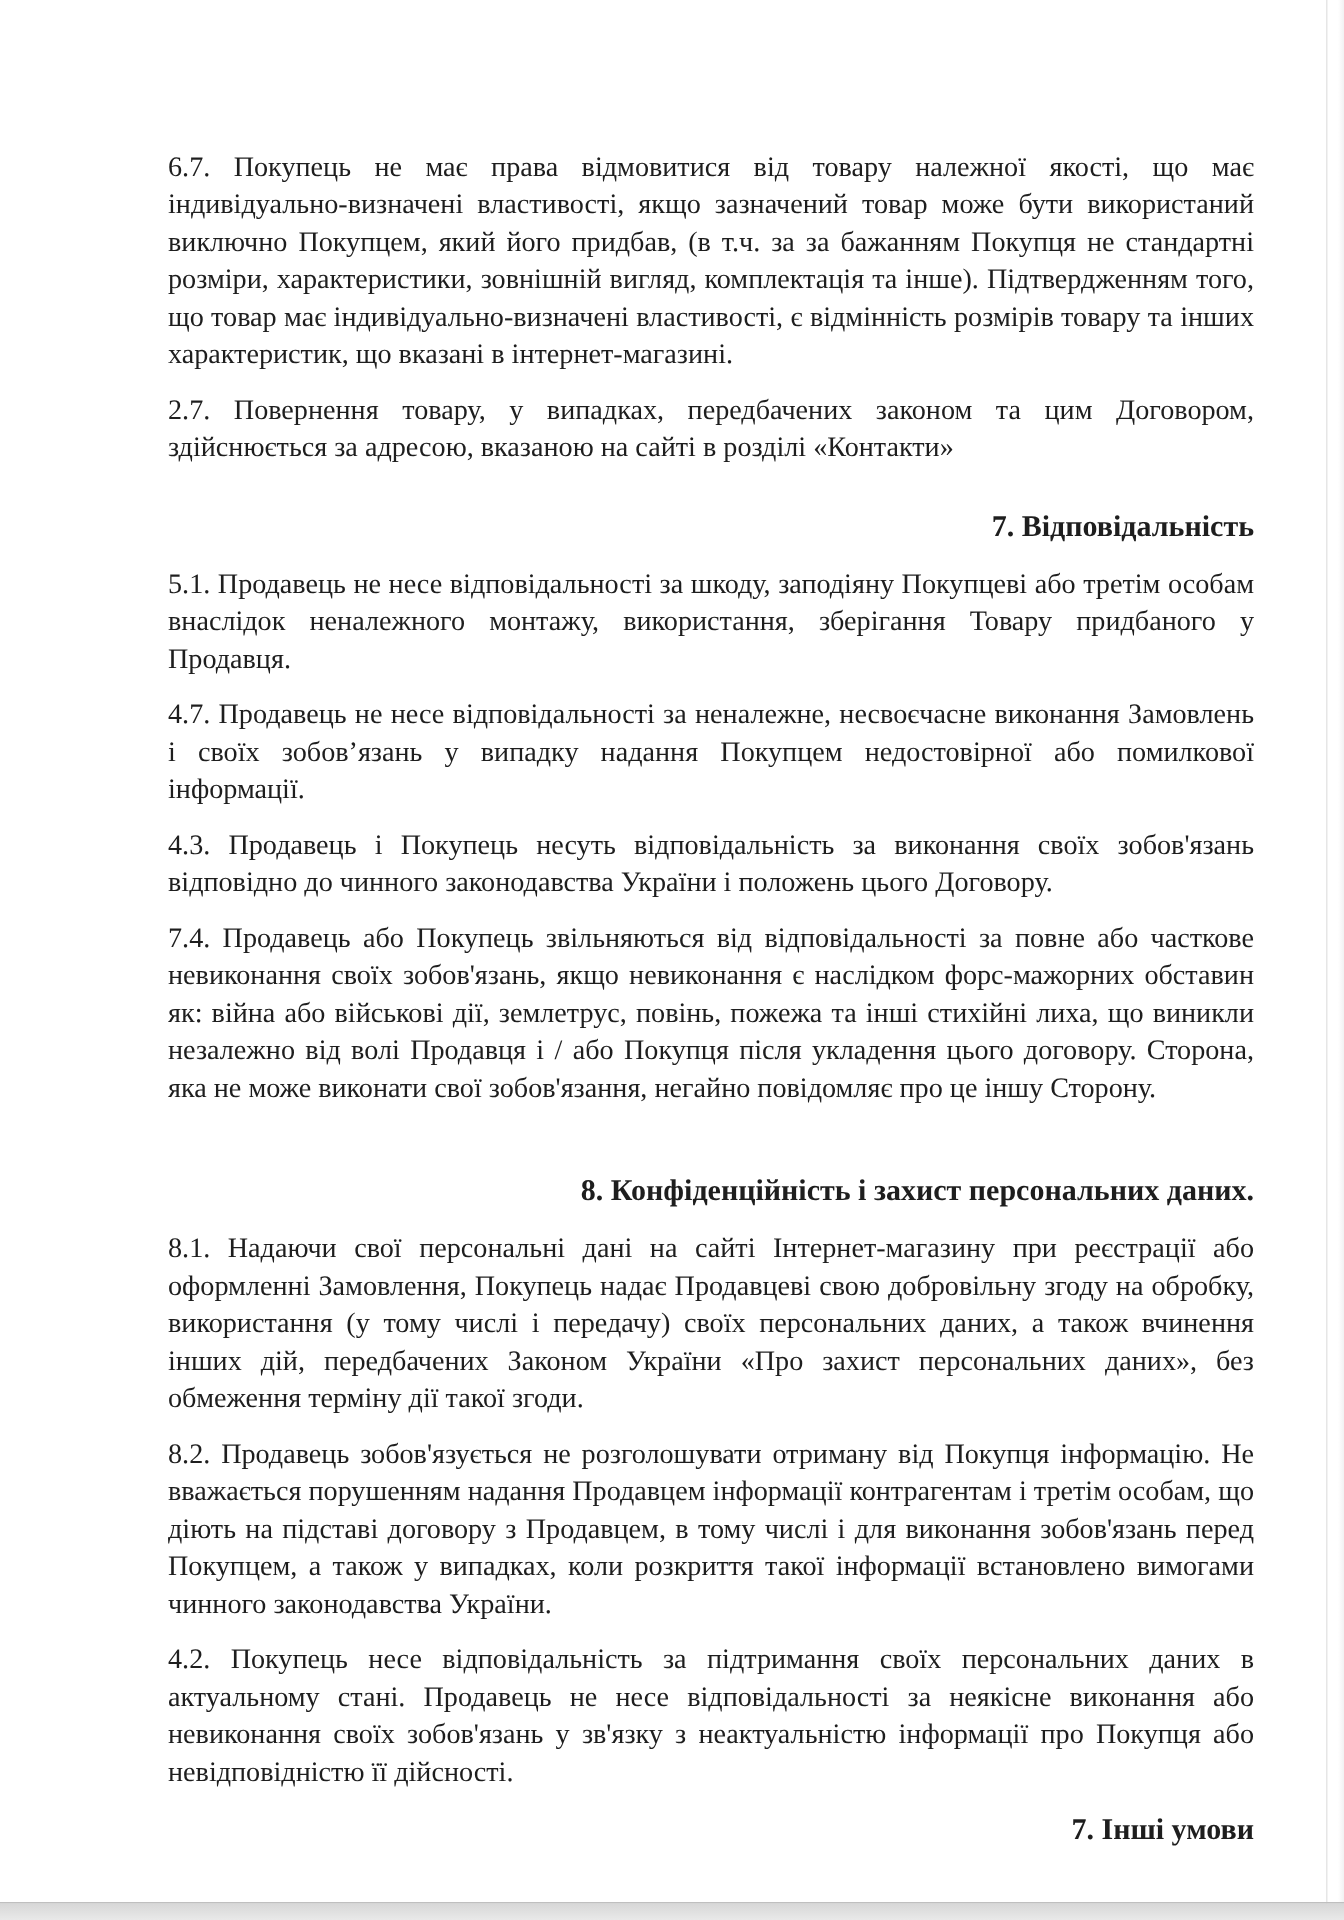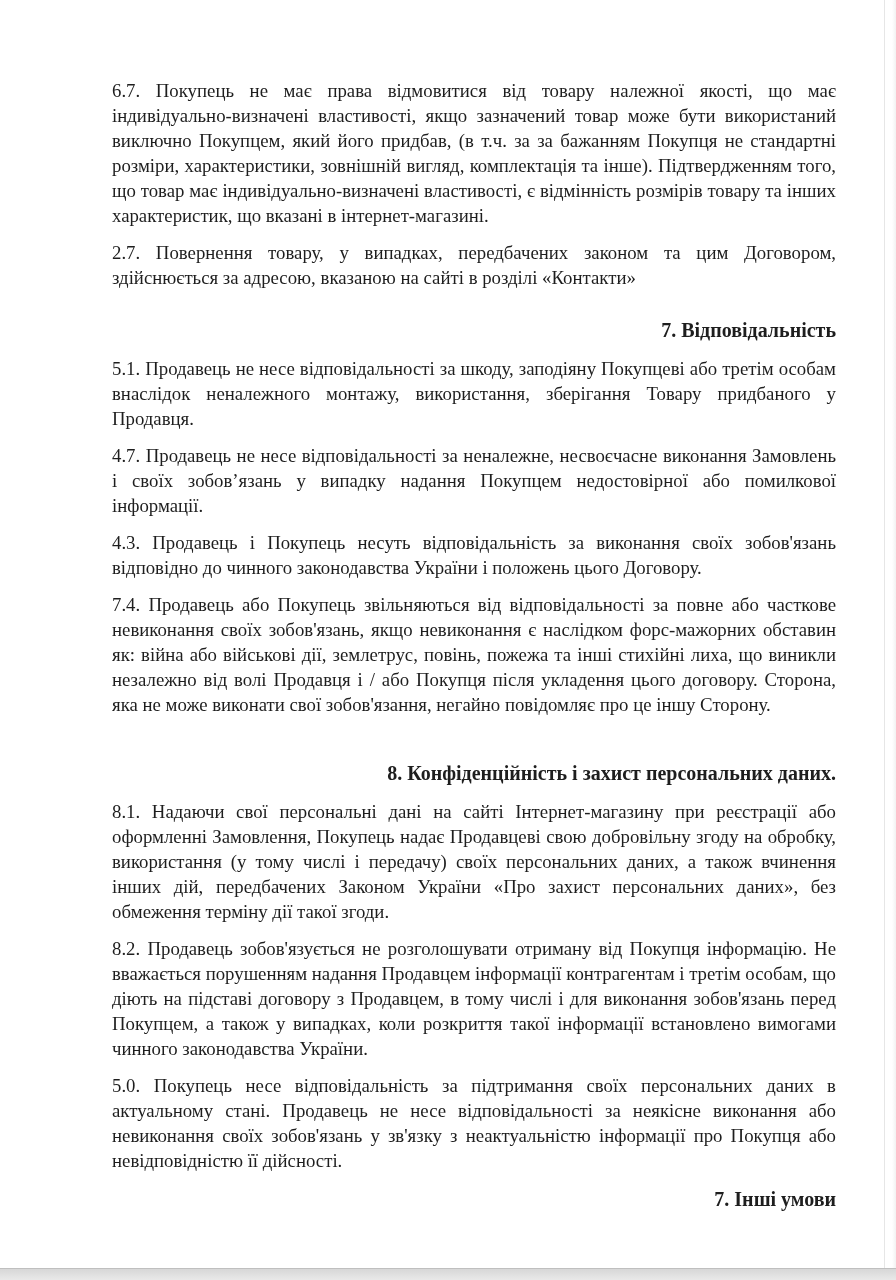--- a/index.html
+++ b/index.html
@@ -13,21 +13,21 @@
   html,body{margin:0;padding:0;background:#ffffff;}
   .page{
     position:relative;
     width:896px;height:1280px;
     background:var(--page-bg);
     overflow:hidden;
     font-family:"Liberation Serif","DejaVu Serif",serif;
   }
   .content{
     position:absolute;
-    left:112px;top:78px;width:724px;
+    left:112px;top:99px;width:724px;
     color:var(--text-color);
     font-size:18.8px;
     line-height:25px;
     text-align:justify;
     font-family:Liberation Serif, serif;
   }
   .clause{margin:0 0 12px 0;}
   .heading{
     font-size:20px;
     font-weight:bold;
@@ -75,21 +75,21 @@
     <p class="clause">4.3. Продавець і Покупець несуть відповідальність за виконання своїх зобов'язань відповідно до чинного законодавства України і положень цього Договору.</p>
 
     <p class="clause">7.4. Продавець або Покупець звільняються від відповідальності за повне або часткове невиконання своїх зобов'язань, якщо невиконання є наслідком форс-мажорних обставин як: війна або військові дії, землетрус, повінь, пожежа та інші стихійні лиха, що виникли незалежно від волі Продавця і / або Покупця після укладення цього договору. Сторона, яка не може виконати свої зобов'язання, негайно повідомляє про це іншу Сторону.</p>
 
     <h2 class="heading heading-8">8. Конфіденційність і захист персональних даних.</h2>
 
     <p class="clause">8.1. Надаючи свої персональні дані на сайті Інтернет-магазину при реєстрації або оформленні Замовлення, Покупець надає Продавцеві свою добровільну згоду на обробку, використання (у тому числі і передачу) своїх персональних даних, а також вчинення інших дій, передбачених Законом України «Про захист персональних даних», без обмеження терміну дії такої згоди.</p>
 
     <p class="clause">8.2. Продавець зобов'язується не розголошувати отриману від Покупця інформацію. Не вважається порушенням надання Продавцем інформації контрагентам і третім особам, що діють на підставі договору з Продавцем, в тому числі і для виконання зобов'язань перед Покупцем, а також у випадках, коли розкриття такої інформації встановлено вимогами чинного законодавства України.</p>
 
-    <p class="clause">5.0. Покупець несе відповідальність за підтримання своїх персональних даних в актуальному стані. Продавець не несе відповідальності за неякісне виконання або невиконання своїх зобов'язань у зв'язку з неактуальністю інформації про Покупця або невідповідністю її дійсності.</p>
+    <p class="clause">4.2. Покупець несе відповідальність за підтримання своїх персональних даних в актуальному стані. Продавець не несе відповідальності за неякісне виконання або невиконання своїх зобов'язань у зв'язку з неактуальністю інформації про Покупця або невідповідністю її дійсності.</p>
 
     <h2 class="heading heading-9">7. Інші умови</h2>
 
   </main>
 
   <div class="right-edge-line"></div>
   <div class="right-edge-shade"></div>
   <div class="bottom-band"></div>
 
 </div>

